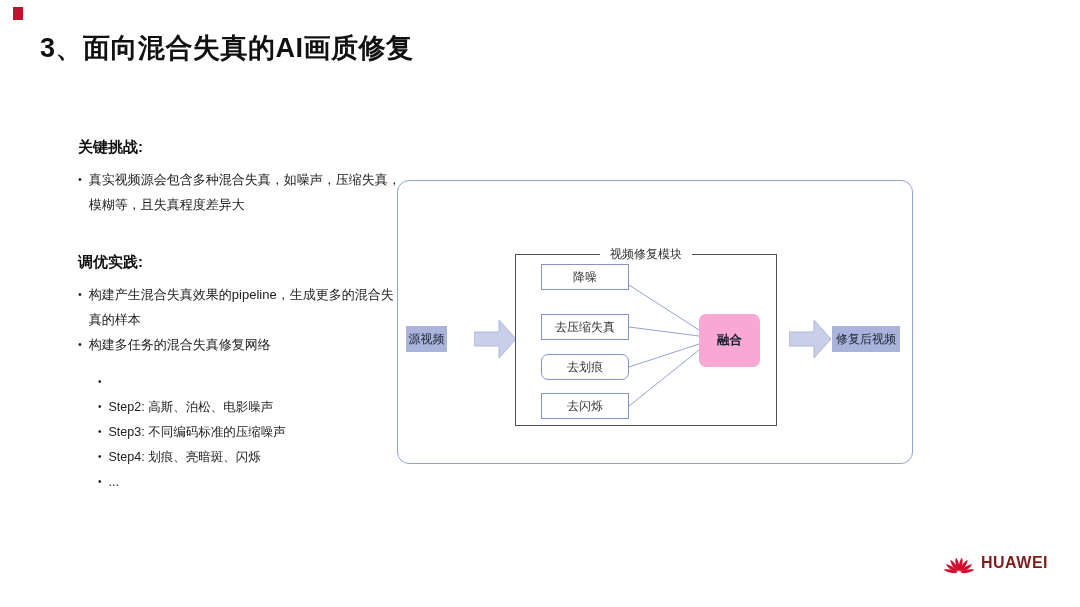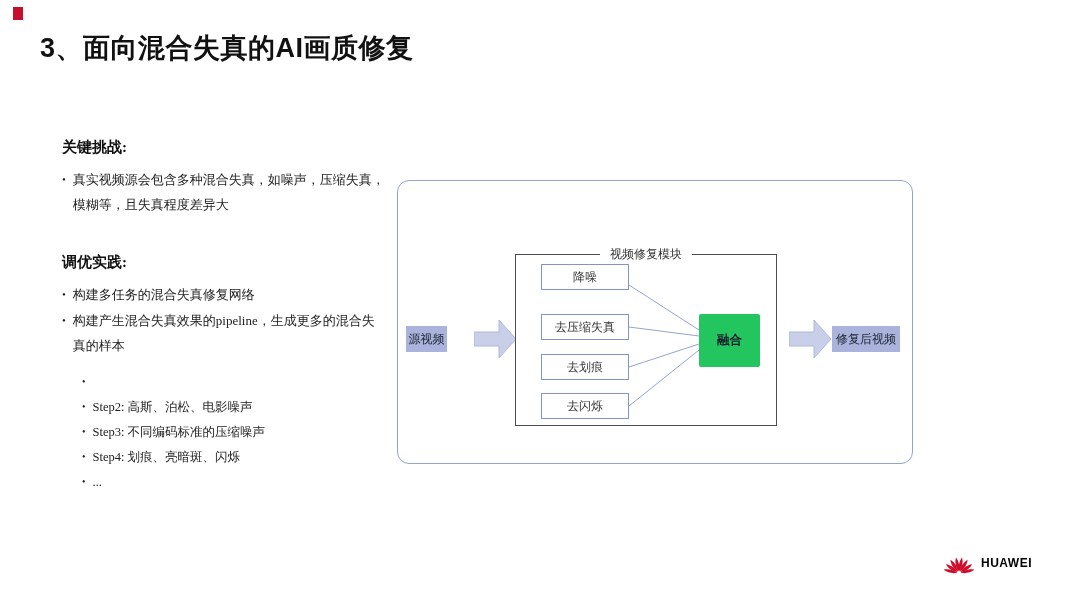--- a/index.html
+++ b/index.html
@@ -15,21 +15,21 @@
   
   .red-mark { position:absolute; left:13px; top:7px; width:10px; height:13px; background:#c8102e; }
 
   
   .title {
     position:absolute; left:40px; top:30px;
     font-size:27px; font-weight:700; color:#111; letter-spacing:.5px;
   }
 
   
-  .left-col { position:absolute; left:62px; top:138px; width:324px;font-family:Liberation Serif, serif; }
+  .left-col { position:absolute; left:78px; top:138px; width:324px; }
   .heading { font-size:15px; font-weight:700; color:#111; margin-bottom:10px; }
   .heading.second { margin-top:36px; }
   .bullet { display:flex; font-size:13px; line-height:25px; color:#222; }
   .bullet .dot { flex:0 0 auto; margin-right:7px; }
   .bullet .dot::before { content:"•"; font-size:11px; position:relative; top:-1px; }
   .steps { margin:12px 0 0 20px; }
   .step { display:flex; font-size:12.5px; line-height:25px; color:#222; }
   .step .dot { flex:0 0 auto; margin-right:7px; }
   .step .dot::before { content:"•"; font-size:10px; position:relative; top:-1px; }
 
@@ -55,55 +55,55 @@
   .module-label {
     position:absolute; top:-9px; left:50%; transform:translateX(-50%);
     background:#fff; padding:0 10px; font-size:12px; color:#333; white-space:nowrap;
   }
   .sub {
     position:absolute; left:25px; width:88px; height:26px;
     background:#fff; border:1px solid #8493c8;
     display:flex; align-items:center; justify-content:center;
     font-size:12px; color:#333; z-index:2;
   }
-  .sub.s0 { top:9px;font-family:Liberation Mono, monospace; } .sub.s1 { top:59px; } .sub.s2 { top:99px; } .sub.s3 { top:138px;text-align:right; }
+  .sub.s0 { top:9px;font-family:Liberation Mono, monospace; } .sub.s1 { top:59px; } .sub.s2 { top:99px;border-radius:7px; } .sub.s3 { top:138px;text-align:right; }
   .fusion {
     position:absolute; left:183px; top:59px; width:61px; height:53px;
-    background:#22c55e; border-radius:2px;
+    background:#f9a8d4; border-radius:7px;
     display:flex; align-items:center; justify-content:center;
     font-size:12.5px; font-weight:700; color:#16202e; z-index:2;
   }
   .module-lines { position:absolute; left:0; top:0; width:262px; height:172px; z-index:1; }
 
   
   .footer-logo { position:absolute; left:944px; top:551px; display:flex; align-items:center; gap:7px; }
-  .huawei-text { font-size:12px; font-weight:700; letter-spacing:.5px; color:#000000; }
+  .huawei-text { font-size:16px; font-weight:700; letter-spacing:.5px; color:#7f1d1d; }
 </style>
 </head>
 <body>
 
 <div class="red-mark"></div>
 
 <h1 class="title">3、面向混合失真的AI画质修复</h1>
 
 <div class="left-col">
   <div class="heading">关键挑战:</div>
   <div class="bullet">
     <span class="dot"></span>
     <span>真实视频源会包含多种混合失真，如噪声，压缩失真，模糊等，且失真程度差异大</span>
   </div>
 
   <div class="heading second">调优实践:</div>
   <div class="bullet">
     <span class="dot"></span>
-    <span>构建多任务的混合失真修复网络</span>
+    <span>构建产生混合失真效果的pipeline，生成更多的混合失真的样本</span>
   </div>
   <div class="bullet">
     <span class="dot"></span>
-    <span>构建产生混合失真效果的pipeline，生成更多的混合失真的样本</span>
+    <span>构建多任务的混合失真修复网络</span>
   </div>
 
   <div class="steps">
     <div class="step">
       <span class="dot"></span>
     </div>
     <div class="step">
       <span class="dot"></span>
       <span>Step2: 高斯、泊松、电影噪声</span>
     </div>

